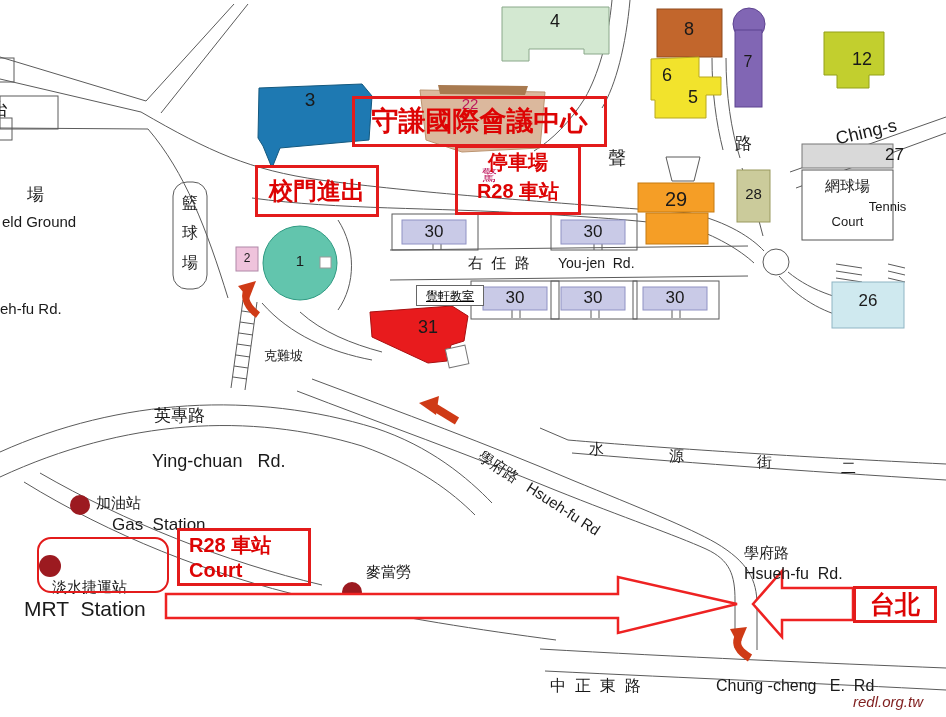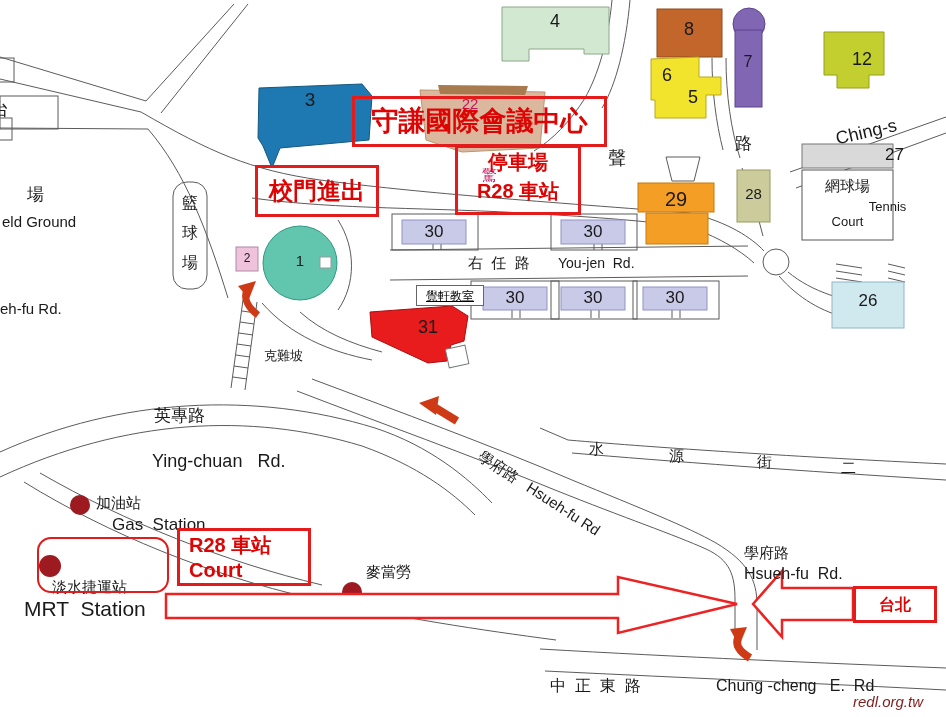--- a/index.html
+++ b/index.html
@@ -216,16 +216,16 @@
   <div class="redbox" style="left:455px;top:145px;width:120px;height:64px;">
     <div style="font-size:20px;line-height:29px;">停車場</div>
     <div style="font-size:20px;line-height:29px;">R28 車站</div>
   </div>
   <div class="redbox" style="left:177px;top:528px;width:119px;height:50px;text-align:left;padding:2px 0 0 9px;">
     <div style="font-size:20px;line-height:25px;">R28 車站</div>
     <div style="font-size:20px;line-height:25px;">Court</div>
   </div>
   <div class="roundbox" style="left:37px;top:537px;width:128px;height:52px;"></div>
   <div class="redbox" style="left:853px;top:586px;width:78px;height:31px;">
-    <span style="font-size:16px;line-height:31px;">台北</span>
+    <span style="font-size:25px;line-height:31px;">台北</span>
   </div>
 
 </div>
 
 </body></html>

